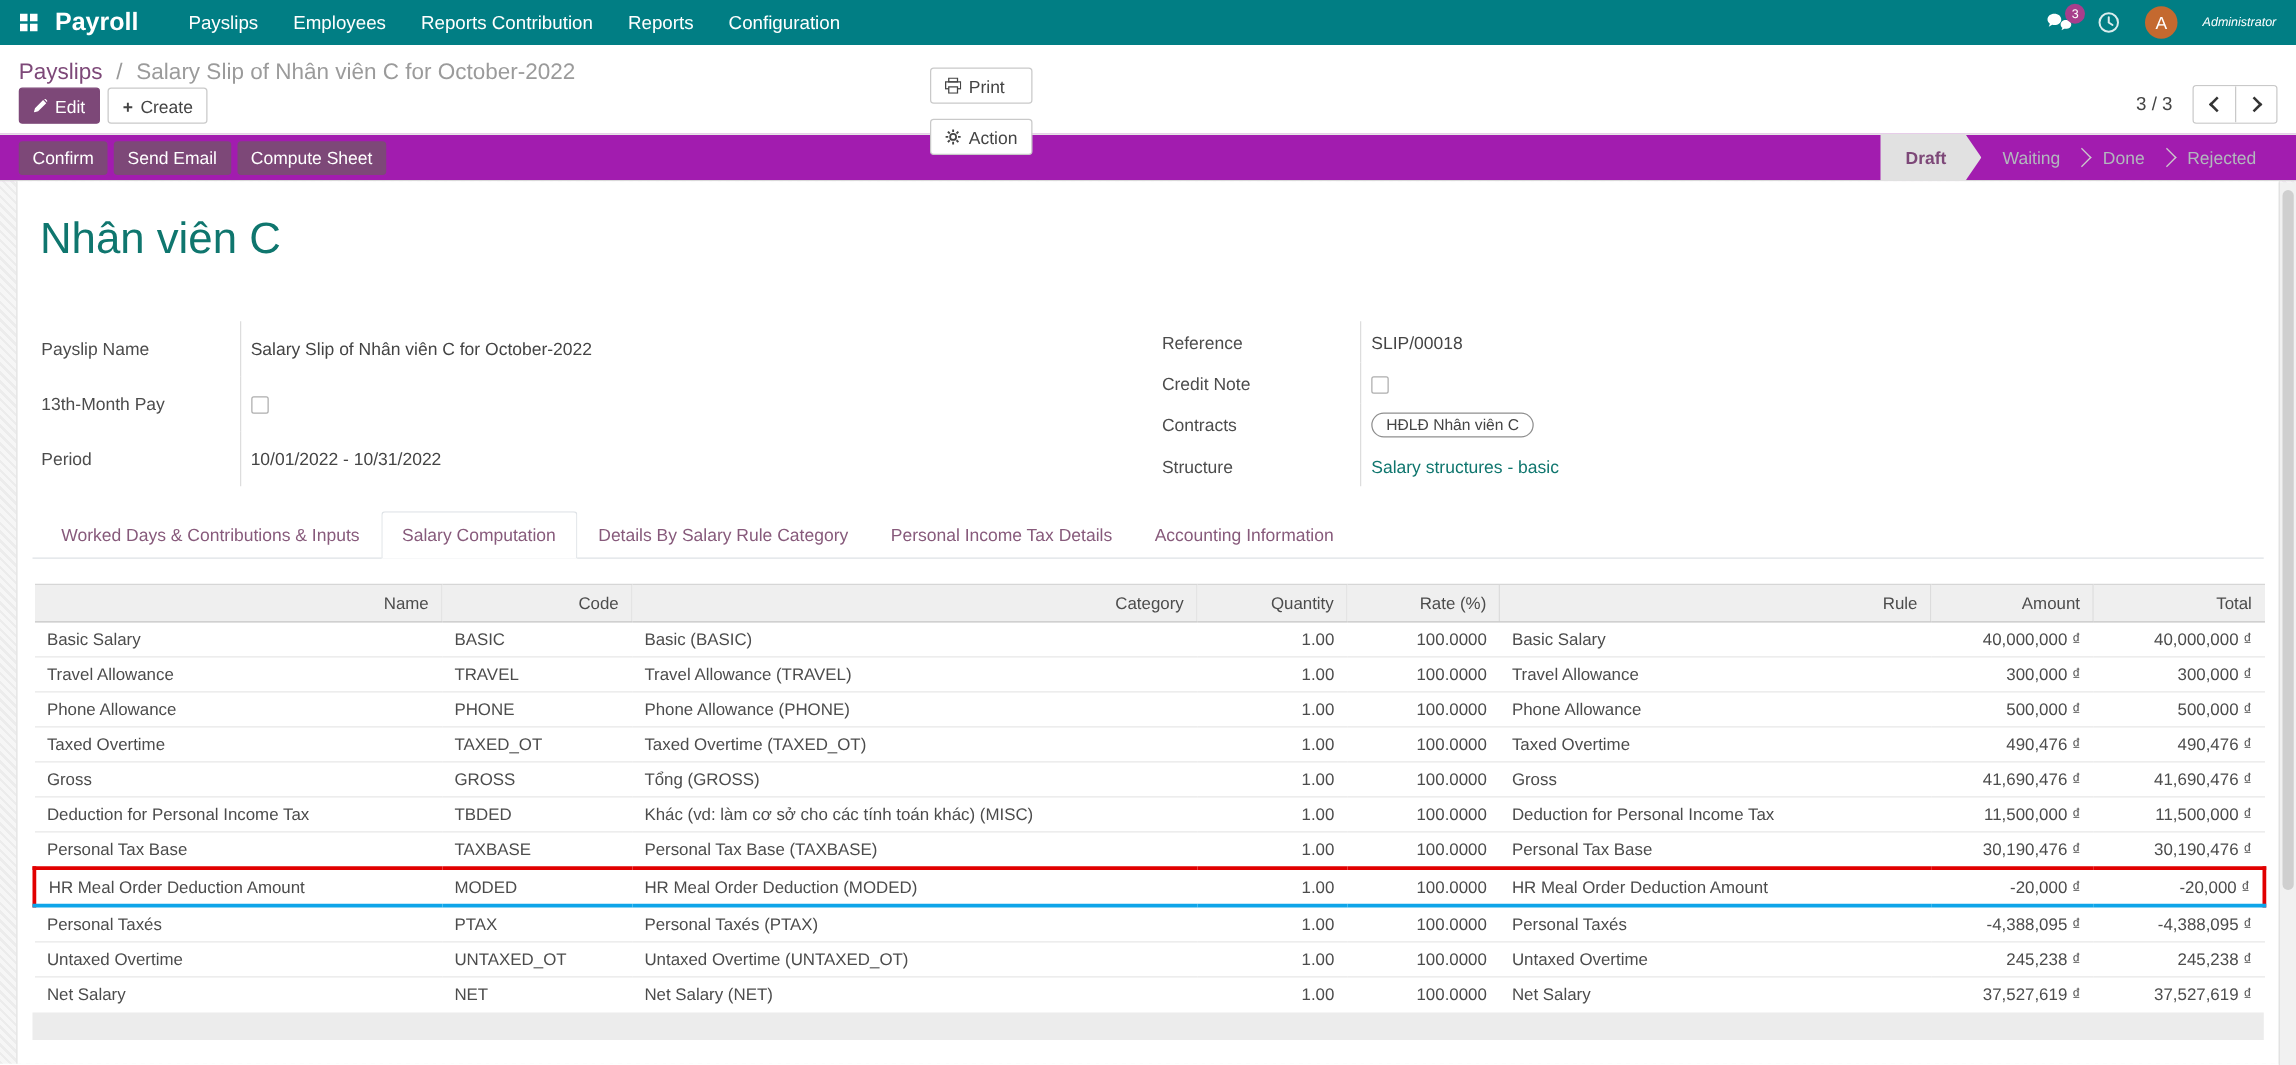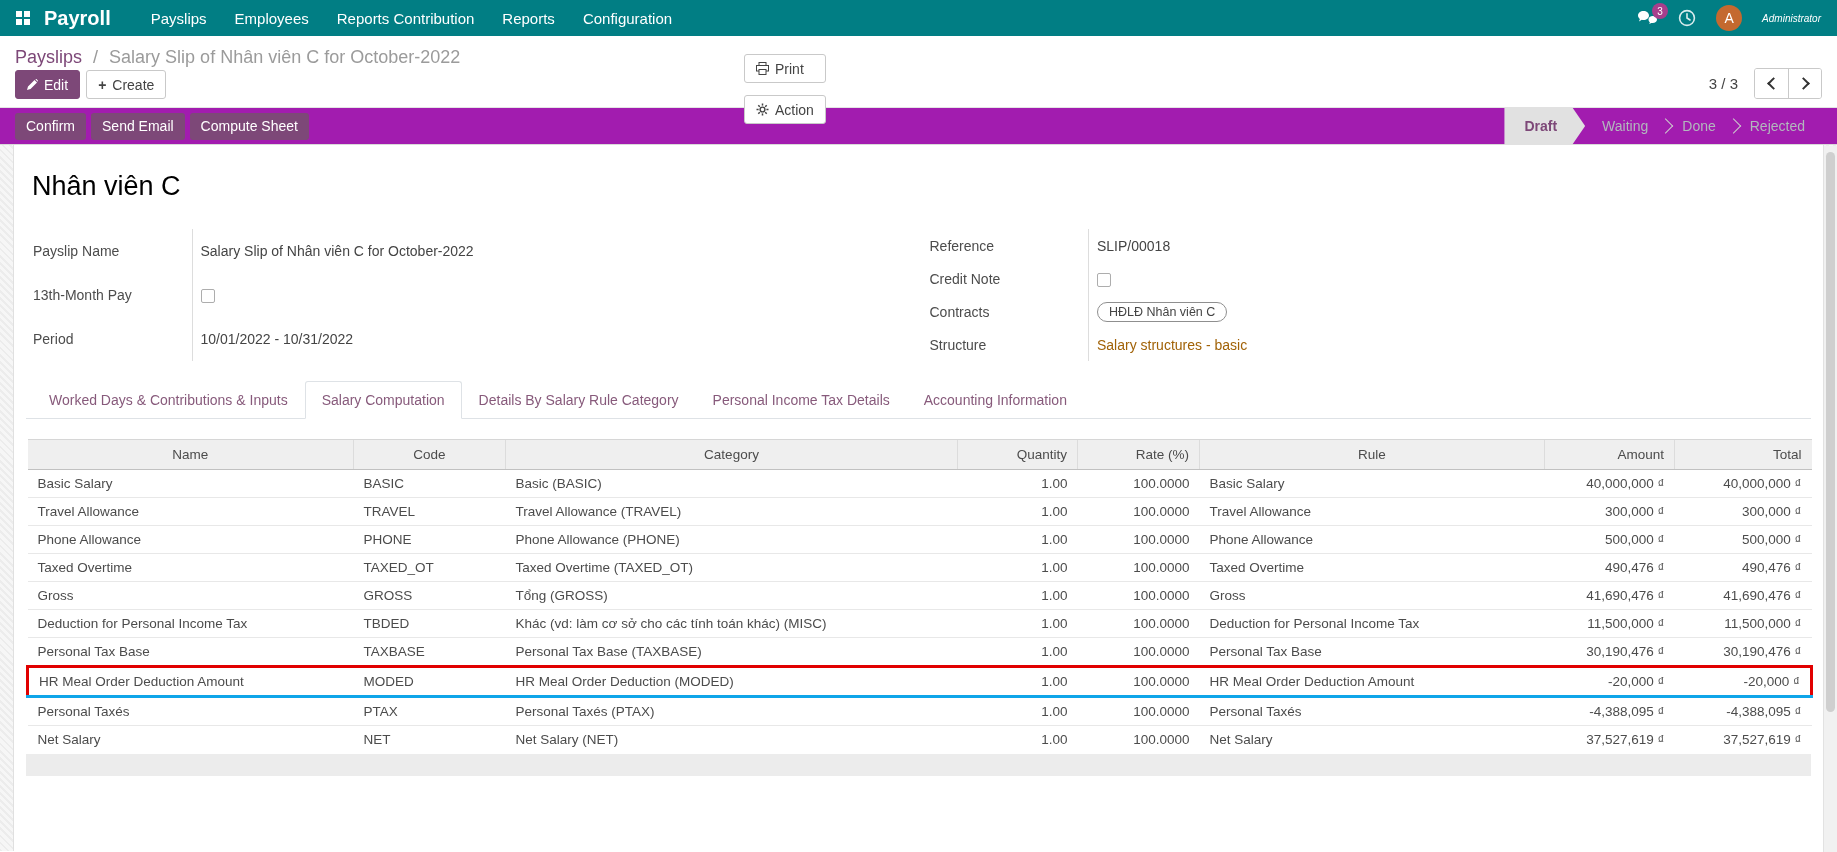--- a/index.html
+++ b/index.html
@@ -56,39 +56,39 @@
   .step + .step::before { content:""; position:absolute; left:-5px; top:50%; width:10px; height:10px;
           border-top:1px solid #ccc; border-right:1px solid #ccc; transform:translateY(-50%) rotate(45deg); }
   .step.active + .step::before { display:none; }
   .step.active { background:#e1e1e1; color:#7d4878; font-weight:700; padding-right:28px; padding-left:20px;
           clip-path:polygon(0 0, calc(100% - 13px) 0, 100% 50%, calc(100% - 13px) 100%, 0 100%); }
   
   .sheet-bg { height:706px; padding:0 13px;
     background:repeating-linear-gradient(45deg,#ececec 0 2px,#f6f6f6 2px 5px); }
   .sheet { background:#fff; height:100%; overflow:hidden; padding:26px 12px 0;
            border-left:1px solid #e0e0e0; border-right:1px solid #e0e0e0; }
-  h1.record-title { font-size:27px; font-weight:500; color:#000000; margin:0 0 27px 6px; }
+  h1.record-title { font-size:35px; font-weight:500; color:#0f766e; margin:0 0 46px 6px; }
   .grp { display:grid; grid-template-columns:1fr 1fr; column-gap:14px; margin-left:6px; }
   .fields { border-collapse:collapse; width:100%; }
   .fields td { height:33px; vertical-align:middle; font-size:14px; }
   .fields td.lbl { width:160px; color:#4c4c4c; border-right:1px solid #ddd; padding-right:8px; }
   .fields td.val { padding-left:8px; color:#444; }
   .checkbox { width:14px; height:14px; border:1px solid #adadad; border-radius:2px; background:#fff;
               display:inline-block; vertical-align:middle; cursor:pointer; }
   .pill { display:inline-block; border:1px solid #8f8f8f; border-radius:20px; padding:2px 11px;
           font-size:12.5px; color:#444; cursor:pointer; }
-  .link { color:#a16207; cursor:pointer; text-decoration:none;margin-top:33px; }
+  .link { color:#0f766e; cursor:pointer; text-decoration:none;margin-top:33px; }
   
   .tabs { display:flex; border-bottom:1px solid #dee2e6; margin-top:20px; padding-left:6px; }
   .tab { padding:10px 16px; font-size:14px; color:#875a7b; cursor:pointer; border:1px solid transparent;
          margin-bottom:-1px; text-decoration:none; }
   .tab.active { background:#fff; border-color:#dee2e6 #dee2e6 #fff; border-radius:3px 3px 0 0; }
   
   table.list { width:100%; border-collapse:collapse; table-layout:fixed; font-size:13.5px; margin-top:20px; }
-  table.list th { background:#efefef; font-weight:500; color:#4c4c4c; text-align:center; padding:7px 10px;
+  table.list th { background:#efefef; font-weight:500; color:#4c4c4c; text-align:right; padding:7px 10px;
          border-top:1px solid #d6d6d6; border-bottom:1px solid #c1c1c1; overflow:hidden; white-space:nowrap; cursor:pointer; }
   table.list th + th { border-left:1px solid #dcdcdc; }
   table.list th.r { text-align:right; }
   table.list td { padding:6px 10px; border-top:1px solid #e8e8e8; color:#4c4c4c;
          overflow:hidden; white-space:nowrap; text-overflow:ellipsis; }
   table.list td.r { text-align:right; }
   table.list tbody tr { background:#fff; cursor:pointer; }
   tr.highlighted td { border-top:3px solid #e10000; border-bottom:3px solid #0ea5e9; }
   tr.highlighted td:first-child { border-left:3px solid #e10000; }
   tr.highlighted td:last-child { border-right:3px solid #e10000; }
@@ -382,20 +382,30 @@
             <td>Personal Taxés</td>
             <td>PTAX</td>
             <td>Personal Taxés (PTAX)</td>
             <td class="r">1.00</td>
             <td class="r">100.0000</td>
             <td>Personal Taxés</td>
             <td class="r">-4,388,095 ₫</td>
             <td class="r">-4,388,095 ₫</td>
           </tr>
 
+          <tr>
+            <td>Untaxed Overtime</td>
+            <td>UNTAXED_OT</td>
+            <td>Untaxed Overtime (UNTAXED_OT)</td>
+            <td class="r">1.00</td>
+            <td class="r">100.0000</td>
+            <td>Untaxed Overtime</td>
+            <td class="r">245,238 ₫</td>
+            <td class="r">245,238 ₫</td>
+          </tr>
 
           <tr>
             <td>Net Salary</td>
             <td>NET</td>
             <td>Net Salary (NET)</td>
             <td class="r">1.00</td>
             <td class="r">100.0000</td>
             <td>Net Salary</td>
             <td class="r">37,527,619 ₫</td>
             <td class="r">37,527,619 ₫</td>

